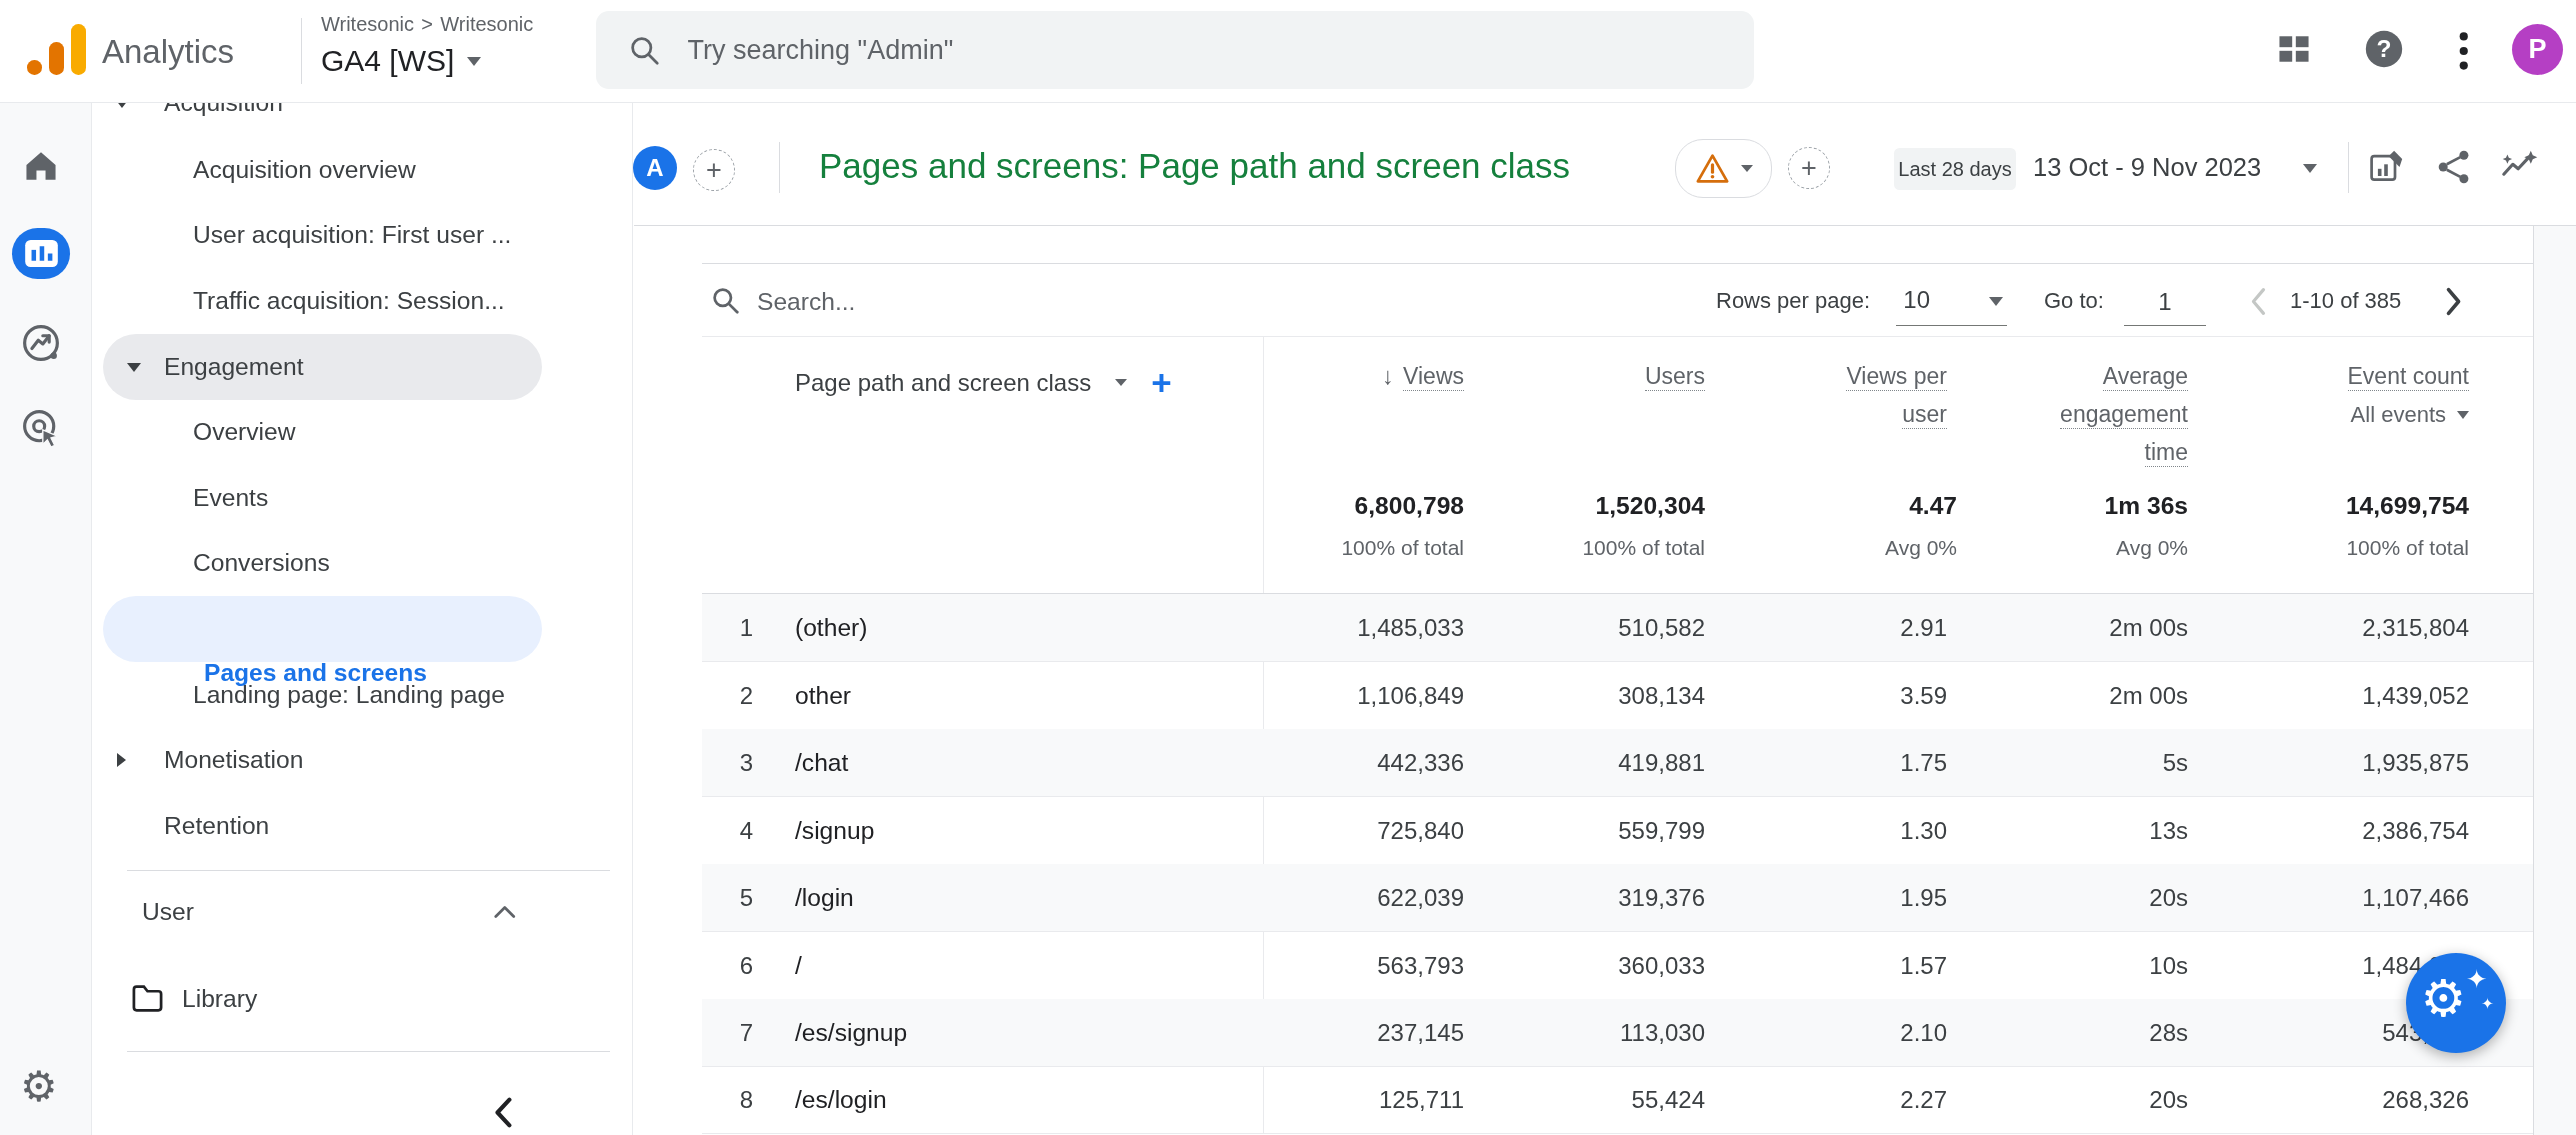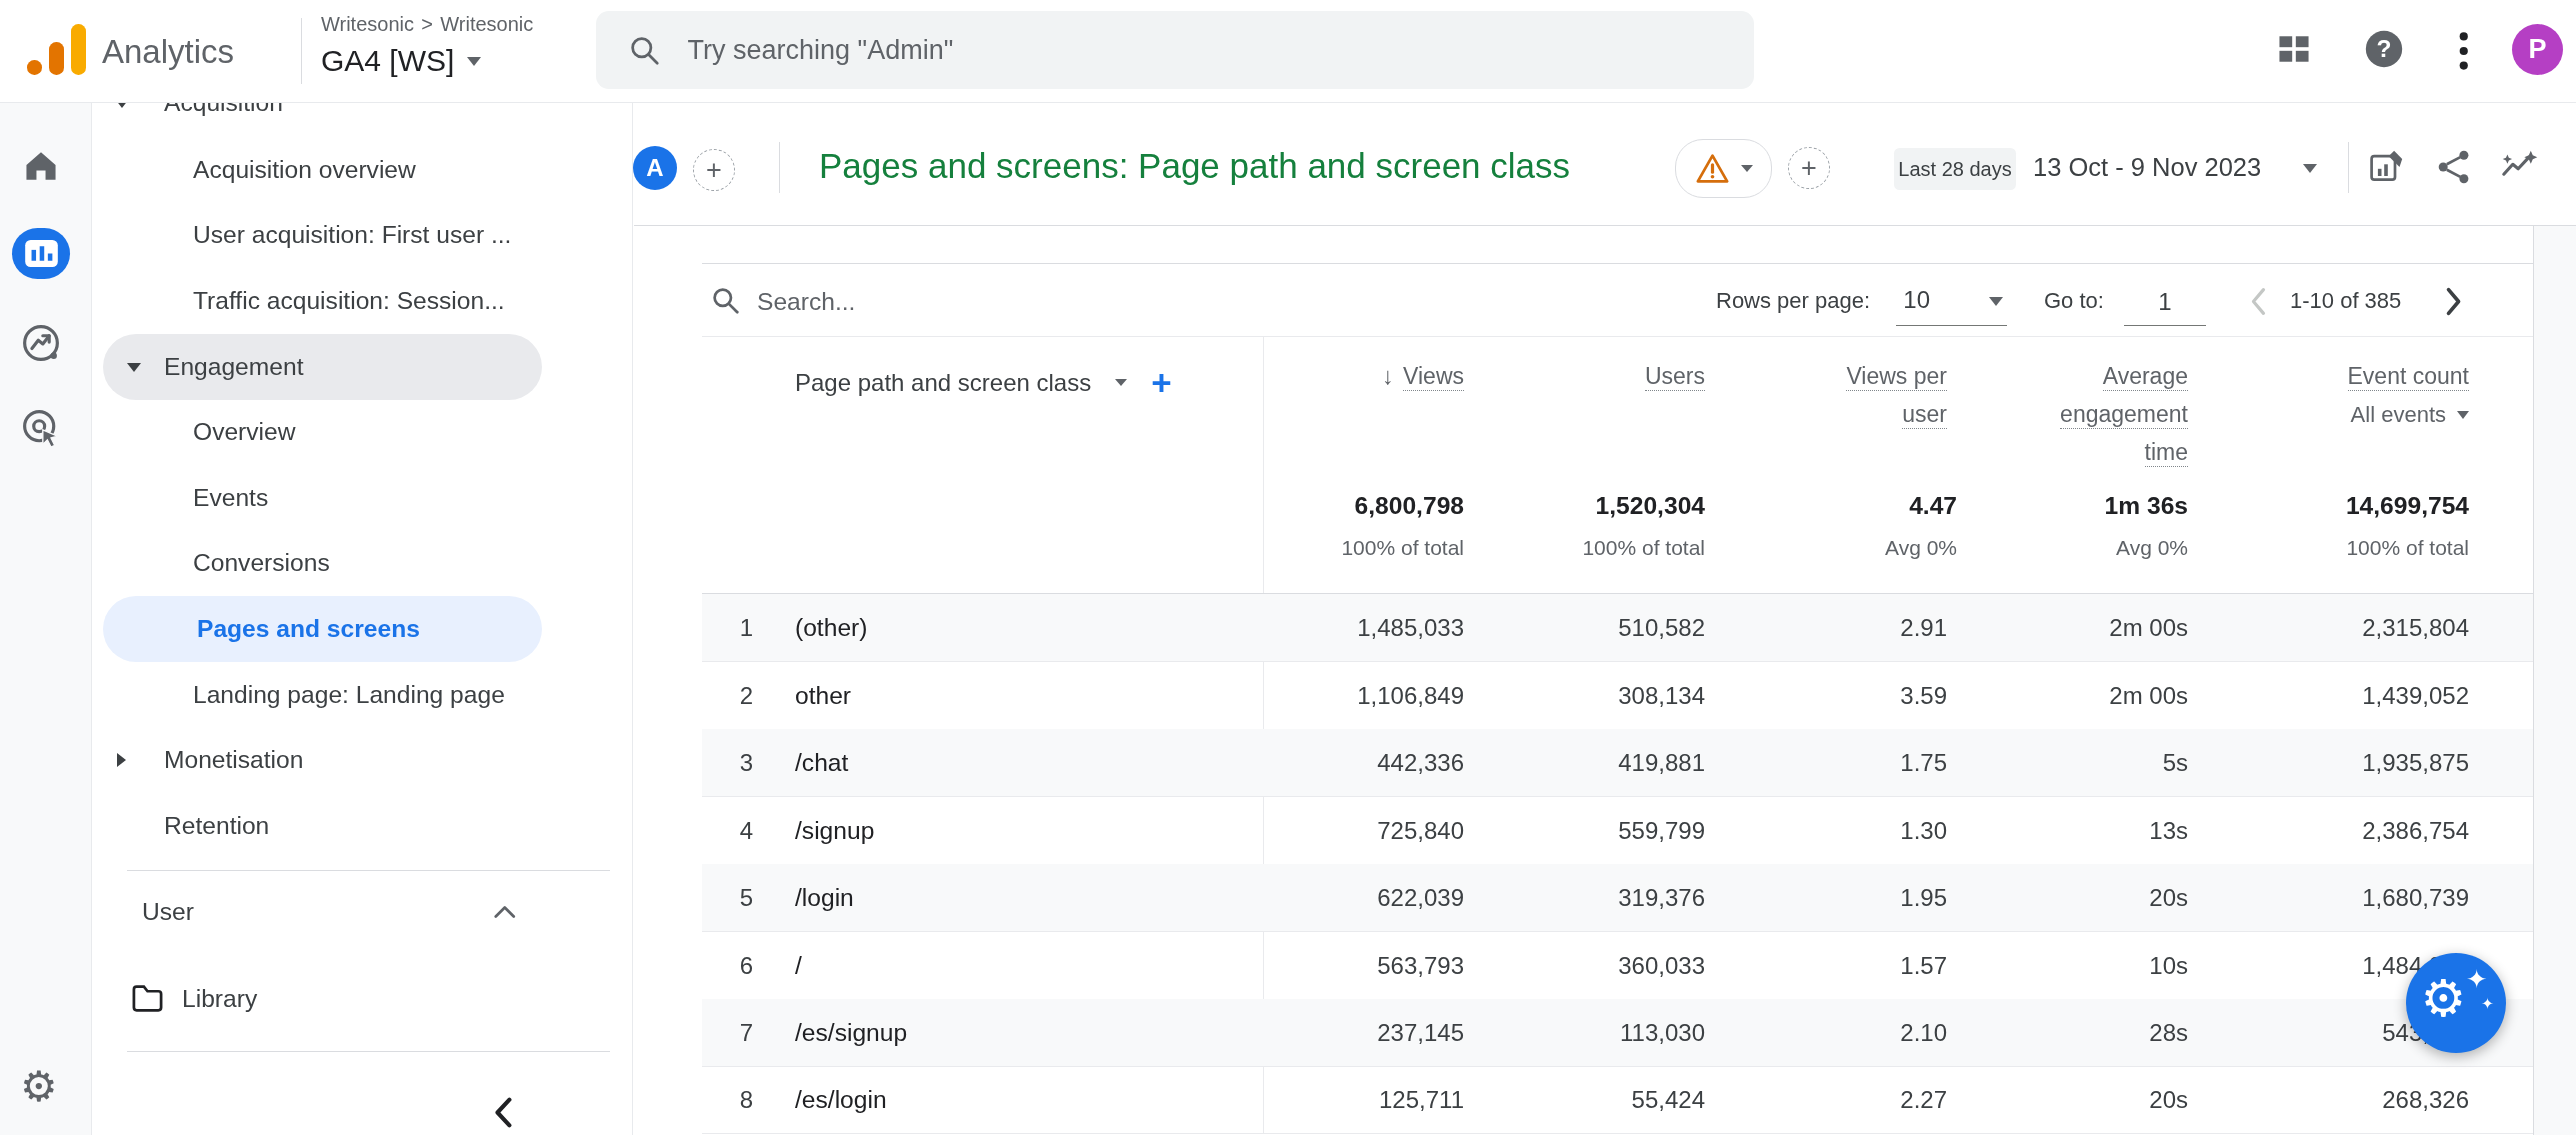--- a/index.html
+++ b/index.html
@@ -26,21 +26,21 @@
   .gear-glyph{font-size:42px;color:#5f6368;line-height:1;}
   
   .nav{left:91px;top:102px;width:541px;height:1034px;background:#fff;border-right:0.9px solid #e8eaed;overflow:hidden;z-index:10;}
   .nitem{position:absolute;left:0;width:541px;height:66px;line-height:66px;font-size:24.6px;color:#3c4043;}
   .pill{left:12px;width:439px;border-radius:33px;}
   .pill-gray{background:#e9eaed;}
   .pill-blue{background:#e8f0fe;}
   .ntext{position:absolute;white-space:nowrap;}
   .ind-child{left:102px;}
   .ind-sec{left:73px;}
-  .pill .ind-child{left:94px;}
+  .pill .ind-child{left:101px;margin-top:44px;}
   .pill .ind-sec{left:61px;}
   .sel{color:#1a73e8;font-weight:bold;}
   .tri-down{position:absolute;left:24px;top:29px;width:0;height:0;border-left:7.3px solid transparent;border-right:7.3px solid transparent;border-top:9px solid #3c4043;}
   .tri-right{position:absolute;left:25.5px;top:25.5px;width:0;height:0;border-top:7.3px solid transparent;border-bottom:7.3px solid transparent;border-left:9px solid #3c4043;}
   .ndiv{position:absolute;left:36px;width:483px;height:0.9px;background:#dadce0;}
   
   .hdr-div{left:634px;top:225px;width:1942px;height:0.9px;background:#dadce0;}
   .scroll-gutter{left:2533px;top:226px;width:43px;height:910px;background:#f8f9fa;border-left:0.9px solid #dadce0;z-index:5;}
   .abadge{left:633px;top:146px;width:44px;height:44px;border-radius:50%;background:#1a73e8;color:#fff;font-size:24px;font-weight:bold;display:flex;align-items:center;justify-content:center;}
   .dashcircle{width:40px;height:40px;border:1.8px dashed #9aa0a6;border-radius:50%;display:flex;align-items:center;justify-content:center;color:#5f6368;font-size:27px;line-height:1;}
@@ -370,21 +370,21 @@
       <span class="rv c-aet">13s</span>
       <span class="rv c-ec">2,386,754</span>
   </div>
   <div class="trow stripe" style="top:864px;">
     <span class="rnum">5</span>
       <span class="rpath">/login</span>
     <span class="rv c-views">622,039</span>
       <span class="rv c-users">319,376</span>
       <span class="rv c-vpu">1.95</span>
       <span class="rv c-aet">20s</span>
-      <span class="rv c-ec">1,680,739</span>
+      <span class="rv c-ec">1,107,466</span>
   </div>
   <div class="trow" style="top:932px;">
     <span class="rnum">6</span>
       <span class="rpath">/</span>
     <span class="rv c-views">563,793</span>
       <span class="rv c-users">360,033</span>
       <span class="rv c-vpu">1.57</span>
       <span class="rv c-aet">10s</span>
       <span class="rv c-ec">1,484,902</span>
   </div>

